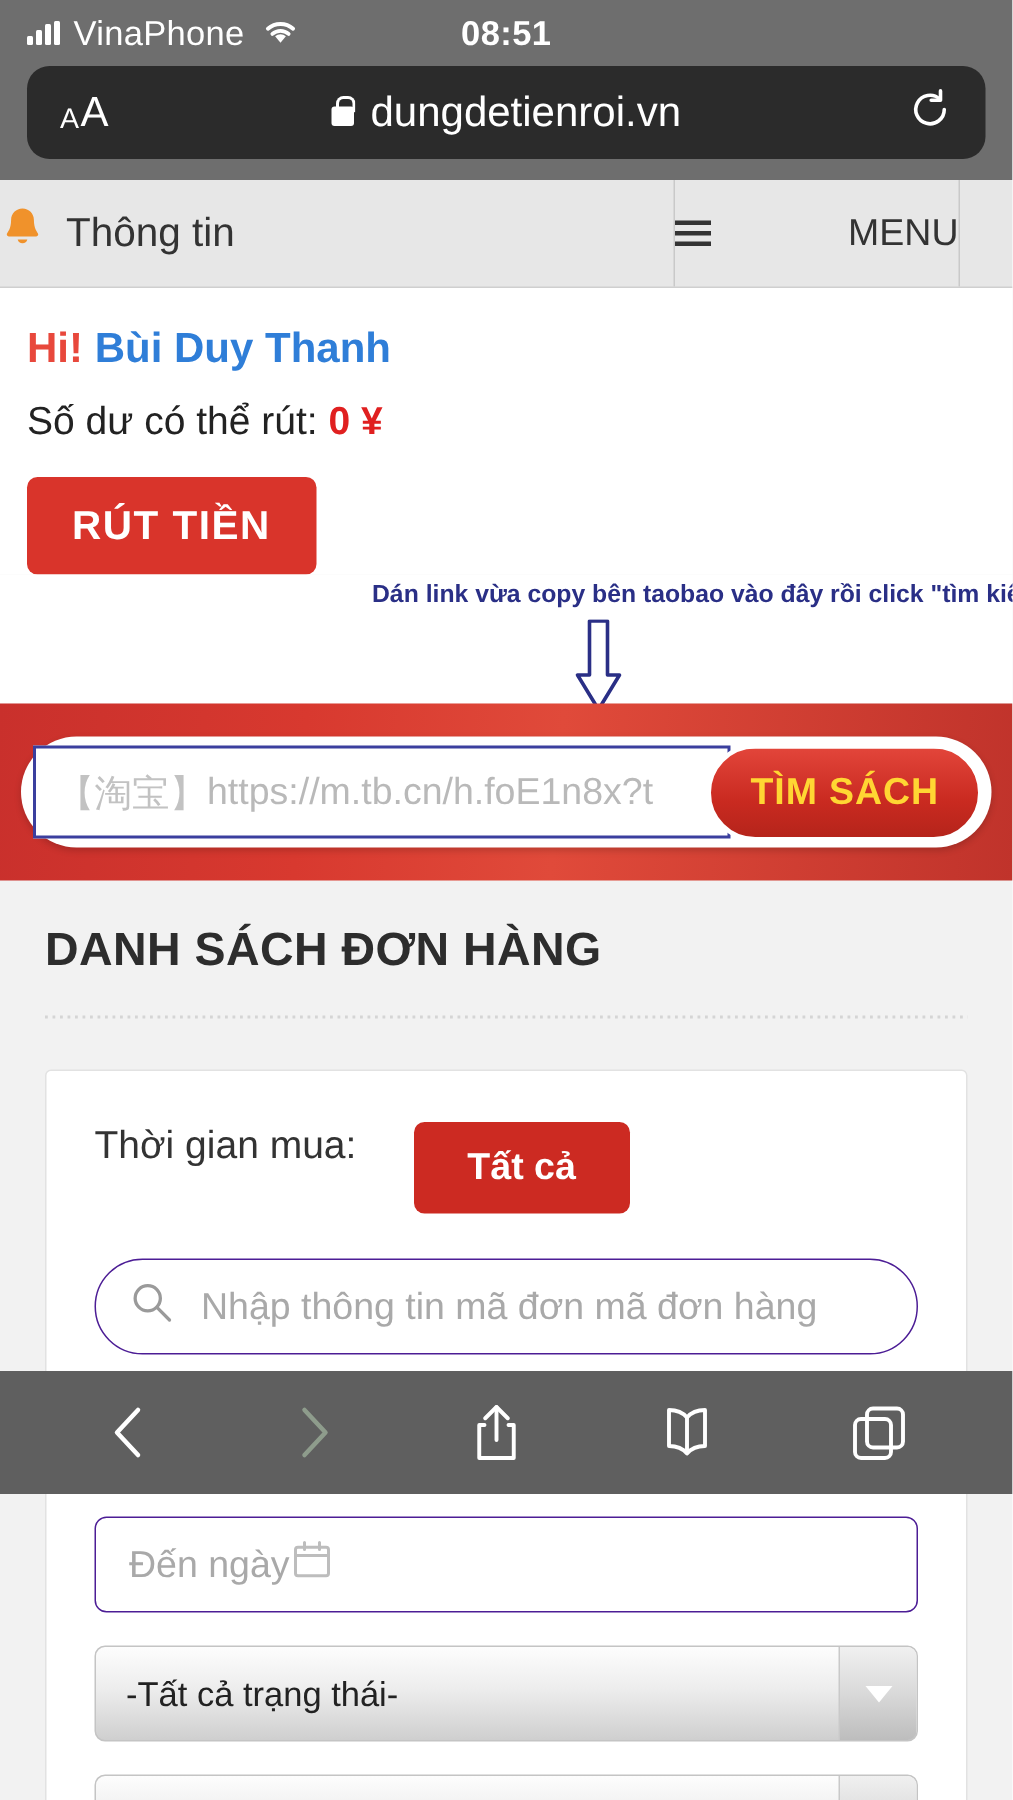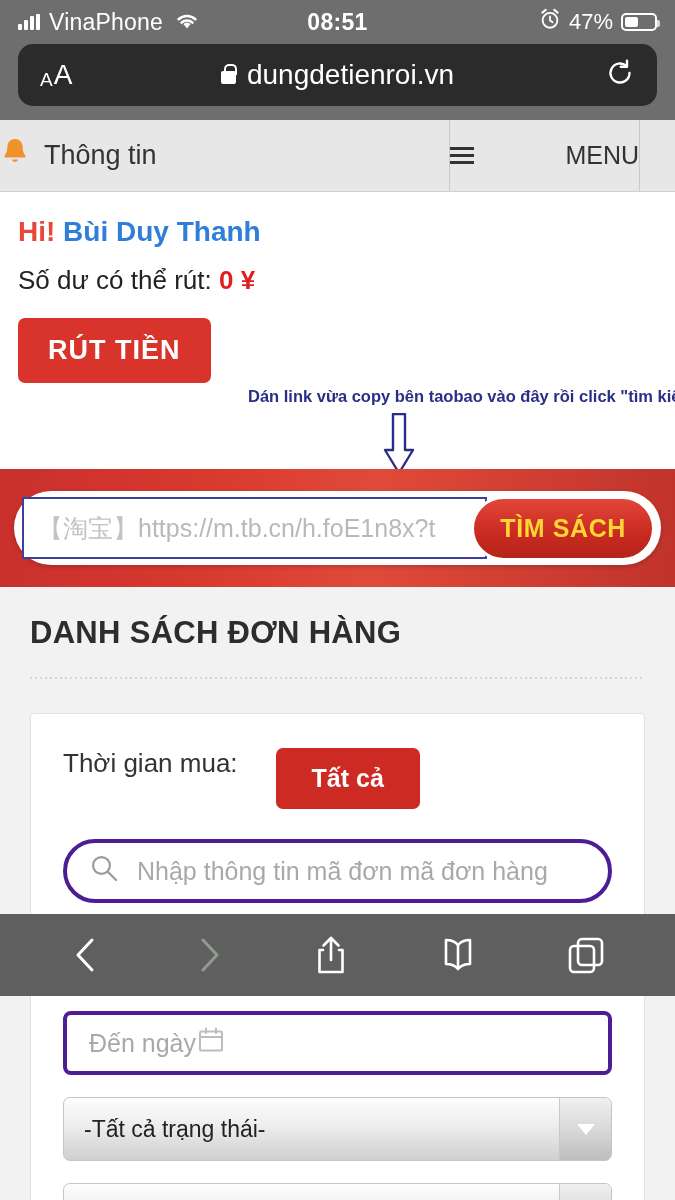--- a/index.html
+++ b/index.html
@@ -139,21 +139,21 @@
     margin-top: 34px; background: #fff; border: 1px solid #e2e2e2;
     border-radius: 4px; padding: 34px 32px 40px;
   }
   .row-time { display: flex; gap: 38px; margin-bottom: 30px; }
   .row-time .lbl { font-size: 26px; color: #333; }
   .btn-all {
     background: #cc2a22; color: #fff; border: none; border-radius: 7px;
     font-size: 25px; font-weight: 700; padding: 16px 36px; cursor: pointer;
   }
   .field {
-    height: 64px; border: 4px solid #4c1d95; border-radius: 34px;
+    height: 64px; border: 1px solid #4c1d95; border-radius: 34px;
     display: flex; align-items: center; padding: 0 22px;
     font-size: 25px; color: #a9a9a9; margin-bottom: 22px; background: #fff;
   }
   .field.search-f { gap: 18px; }
   .field.date-f { justify-content: flex-start; border-radius: 8px; padding: 0 18px 0 22px; }
   .select {
     height: 64px; margin-bottom: 22px; border: 1px solid #c4c4c4; border-radius: 7px;
     background: linear-gradient(180deg,#fdfdfd 0%,#ededed 45%,#cfcfcf 100%);
     display: flex; align-items: center; font-size: 23px; color: #222;
     padding-left: 20px; position: relative; overflow: hidden;
@@ -190,33 +190,20 @@
       <span class="carrier">VinaPhone</span>
       <span class="wifi">
         <svg width="26" height="19" viewBox="0 0 26 19">
           <path d="M13 17.5l-3.6-4.4a5.6 5.6 0 017.2 0z" fill="#fff"></path>
           <path d="M4.6 8.2a12.6 12.6 0 0116.8 0" stroke="#fff" stroke-width="2.6" fill="none" stroke-linecap="round"></path>
           <path d="M7.6 11.6a8.2 8.2 0 0110.8 0" stroke="#fff" stroke-width="2.6" fill="none" stroke-linecap="round"></path>
         </svg>
       </span>
     </div>
     <div class="sb-time">08:51</div>
-    <div class="sb-right">
-      <span>
-        <svg width="22" height="22" viewBox="0 0 22 22">
-          <circle cx="11" cy="12.3" r="7.4" stroke="#fff" stroke-width="1.9" fill="none"></circle>
-          <path d="M11 8.4v4.2l2.6 1.7" stroke="#fff" stroke-width="1.8" fill="none" stroke-linecap="round"></path>
-          <path d="M3.4 4.6l3.4-2.8M18.6 4.6l-3.4-2.8" stroke="#fff" stroke-width="2.1" stroke-linecap="round"></path>
-        </svg>
-      </span>
-      <span class="batt-pct">47%</span>
-      <span class="batt">
-          <span class="batt-fill" style="width: 47%;"></span>
-        </span>
-    </div>
   </div>
 
   <div class="addrwrap">
     <div class="addrbar">
       <span class="aa">
         <span class="s">A</span>
           <span class="b">A</span>
       </span>
       <span class="url">
         <span class="lock"></span>

